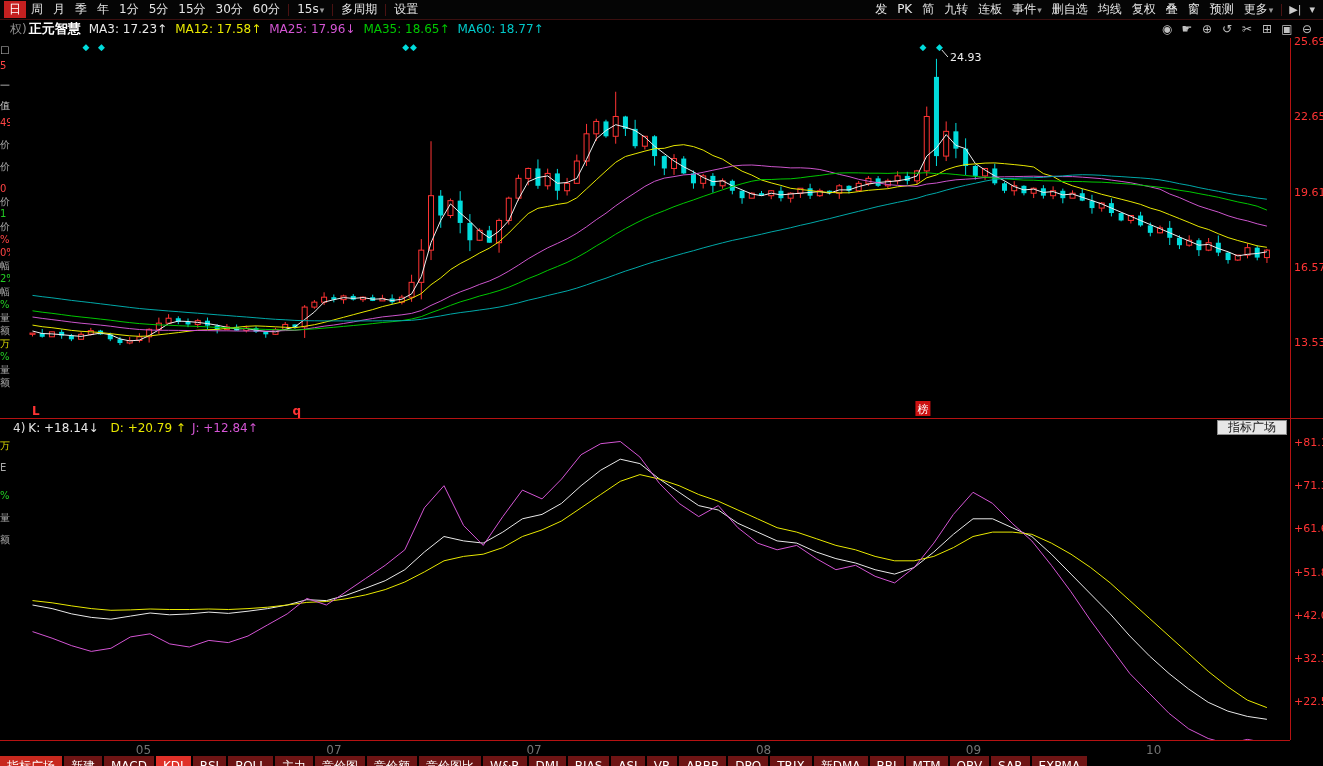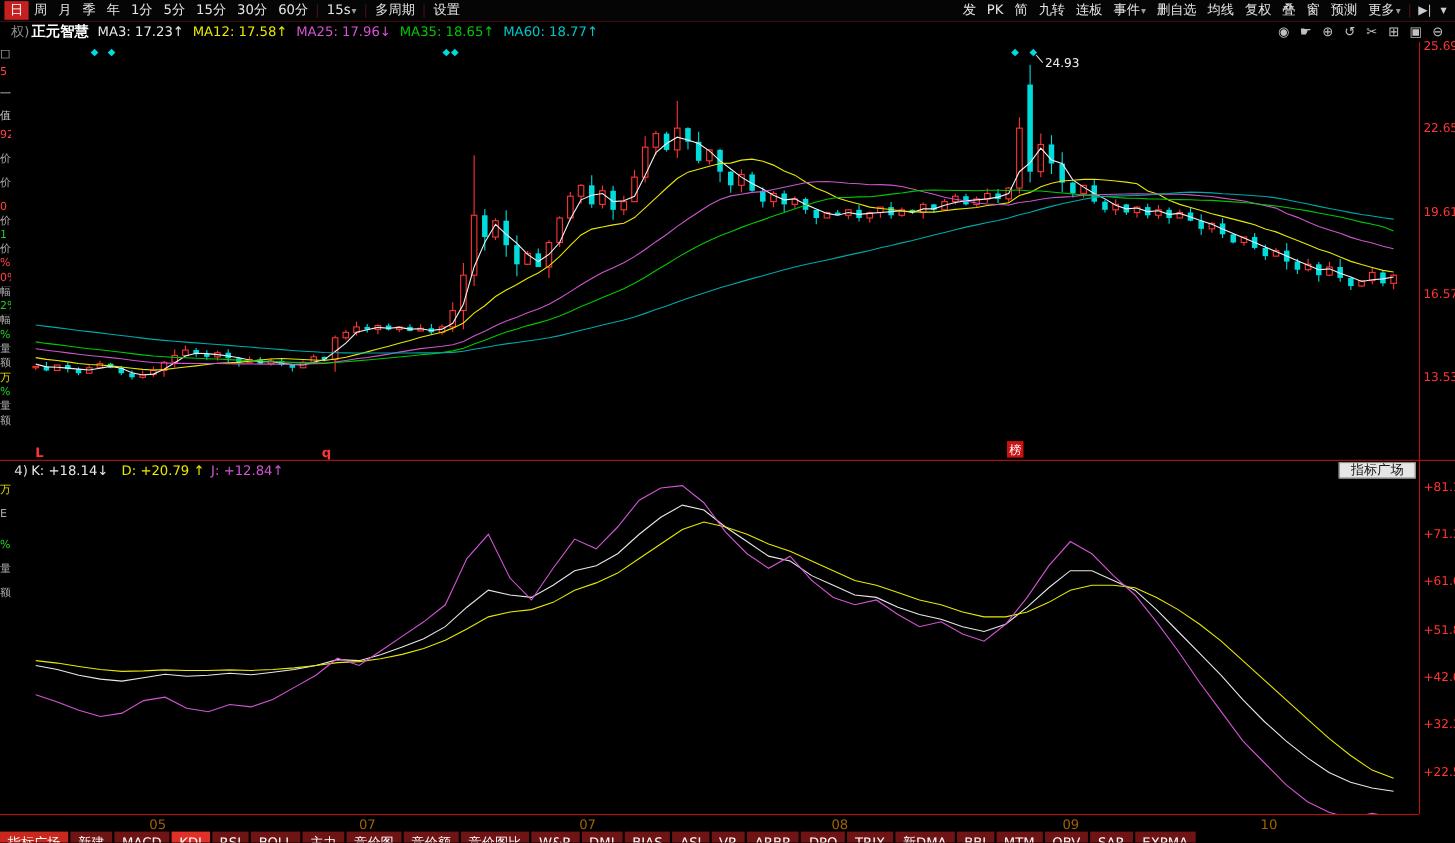--- a/index.html
+++ b/index.html
@@ -34,21 +34,21 @@
     display:flex;align-items:center;padding:0 0 0 13px;background:#000;}
   #kdj-prefix{color:#ddd;margin-right:3px;}
   #kdj-k{color:#e8e8e8;margin-right:12px;}
   #kdj-d{color:#e8e800;margin-right:6px;}
   #kdj-j{color:#d455d4;text-align:center;}
   #kdj-help{margin-right:36px;height:15px;line-height:13px;font-size:12px;padding:0 10px;
     background:#e6e6e6;color:#1a1a1a;border:1px solid #8a8a8a;cursor:default;
     font-family:"DejaVu Sans","Liberation Sans",sans-serif;}
   
   #months{position:absolute;left:0;top:740px;width:1290px;height:16px;border-top:1px solid #b51212;}
-  .month-label{position:absolute;top:2px;color:#a16207;font-size:12px;}
+  .month-label{position:absolute;top:2px;color:#737373;font-size:12px;}
   
   #tabs{position:absolute;left:0;top:756px;width:1323px;height:20px;display:flex;align-items:flex-start;
     background:#000;white-space:nowrap;}
   .tab{height:20px;line-height:20px;padding:0 7px;margin-right:2px;color:#fff;font-size:12px;cursor:default;}
   .tab.dark{background:#6e1414;}
   .tab.primary{background:#c8281e;}
   .tab.active{background:#e03028;}
 </style>
 </head>
 <body>
@@ -454,21 +454,21 @@
       <div class="tab dark">MTM</div>
       <div class="tab dark">OBV</div>
       <div class="tab dark">SAR</div>
       <div class="tab dark">EXPMA</div>
     </div>
 
 <div class="strip-item" style="top: 44px; color: rgb(187, 187, 187);">□</div>
     <div class="strip-item" style="top: 60px; color: rgb(255, 68, 68);">5</div>
     <div class="strip-item" style="top: 80px; color: rgb(204, 204, 204);">一</div>
     <div class="strip-item" style="top: 100px; color: rgb(204, 204, 204);">值</div>
-    <div class="strip-item" style="top: 117px; color: rgb(255, 68, 68);">92</div>
+    <div class="strip-item" style="top: 117px; color: rgb(255, 68, 68);">49</div>
     <div class="strip-item" style="top: 139px; color: rgb(170, 170, 170);">价</div>
     <div class="strip-item" style="top: 161px; color: rgb(170, 170, 170);">价</div>
     <div class="strip-item" style="top: 183px; color: rgb(255, 68, 68);">0</div>
     <div class="strip-item" style="top: 196px; color: rgb(170, 170, 170);">价</div>
     <div class="strip-item" style="top: 208px; color: rgb(34, 204, 34);">1</div>
     <div class="strip-item" style="top: 221px; color: rgb(170, 170, 170);">价</div>
     <div class="strip-item" style="top: 234px; color: rgb(255, 68, 68);">%</div>
     <div class="strip-item" style="top: 247px; color: rgb(255, 68, 68);">0%</div>
     <div class="strip-item" style="top: 260px; color: rgb(170, 170, 170);">幅</div>
     <div class="strip-item" style="top: 273px; color: rgb(34, 204, 34);">2%</div>

